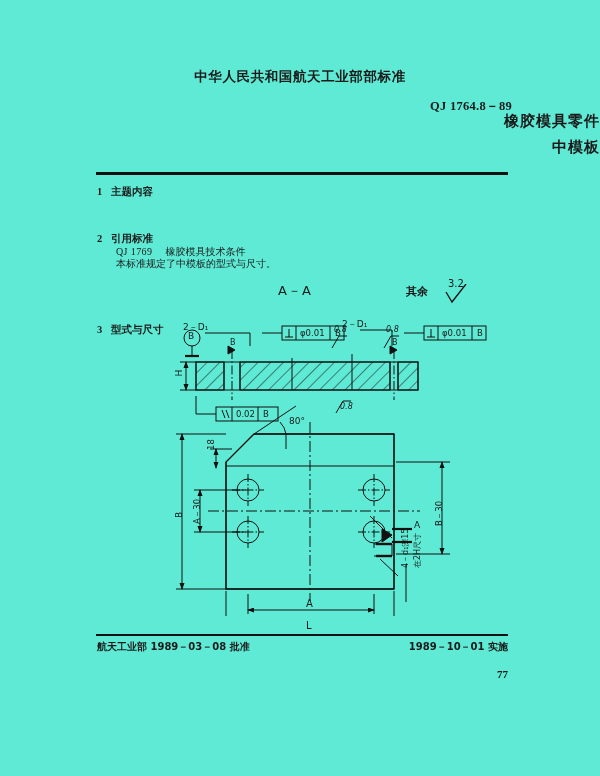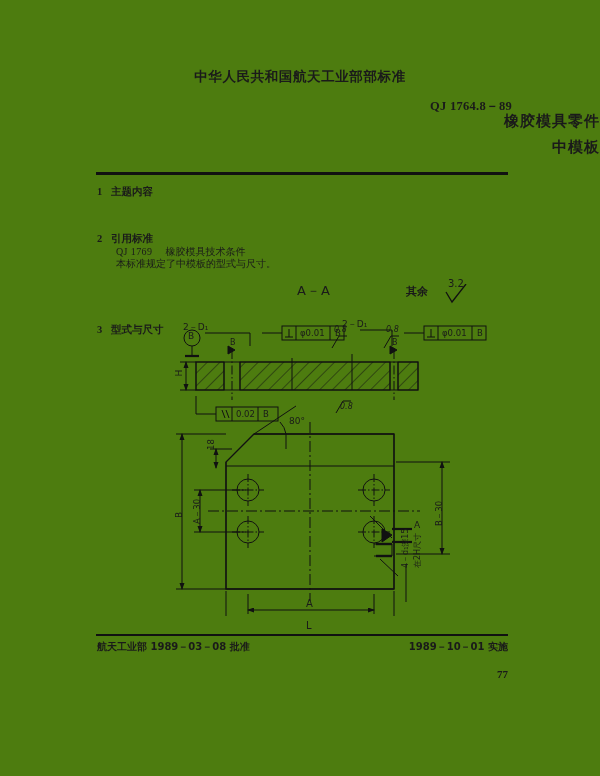--- a/index.html
+++ b/index.html
@@ -8,21 +8,21 @@
     background: #ffffff;
   }
   body {
     font-family: "Liberation Serif", "DejaVu Serif", serif;
     color: #1a1a1a;
   }
   #page {
     position: relative;
     width: 600px;
     height: 776px;
-    background: #4d7c0f;
+    background: #5eead4;
     overflow: hidden;
   }
 
   
   .doc-org {
     position: absolute;
     top: 68px;
     left: 0;
     width: 600px;
     text-align: center;
@@ -325,21 +325,21 @@
         <line x1="374" y1="318" x2="374" y2="338"></line>
 
         <line x1="226" y1="356" x2="394" y2="356" marker-start="url(#arL)" marker-end="url(#ar)"></line>
         <line x1="226" y1="315" x2="226" y2="360"></line>
         <line x1="394" y1="315" x2="394" y2="360"></line>
 
         <line x1="406" y1="288" x2="406" y2="326"></line>
       </g>
     </svg>
 
-    <div class="dwg-label" style="left:297px; top:6px; font-size:13px; letter-spacing:1px;">A－A</div>
+    <div class="dwg-label" style="left:278px; top:6px; font-size:13px; letter-spacing:1px;">A－A</div>
 
     <div class="dwg-label" style="left:406px; top:8px; font-size:11px; font-weight:bold;">其余</div>
     <div class="dwg-label" style="left:448px; top:2px; font-size:10px;">3.2</div>
     <svg style="position:absolute; left:444px; top:8px;" width="28" height="20">
       <path d="M2,8 L8,18 L22,0" fill="none" stroke="#111" stroke-width="1.3"></path>
     </svg>
 
     <div class="dwg-label" style="left:183px; top:45px;">2－D₁</div>
     <div class="dwg-label" style="left:342px; top:42px;">2－D₁</div>
 

